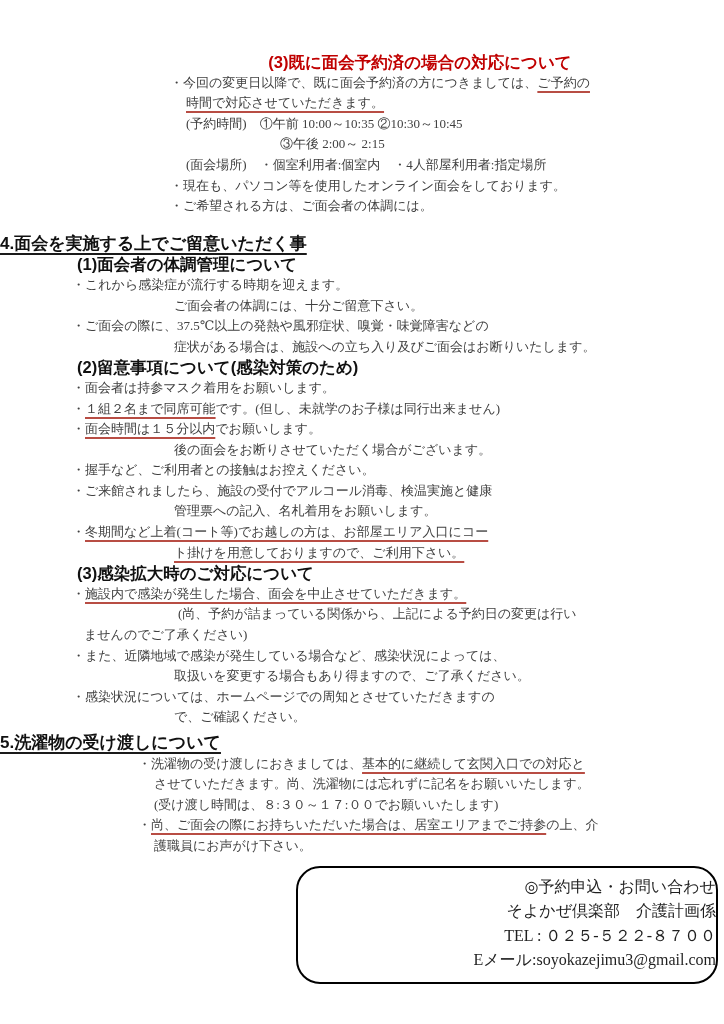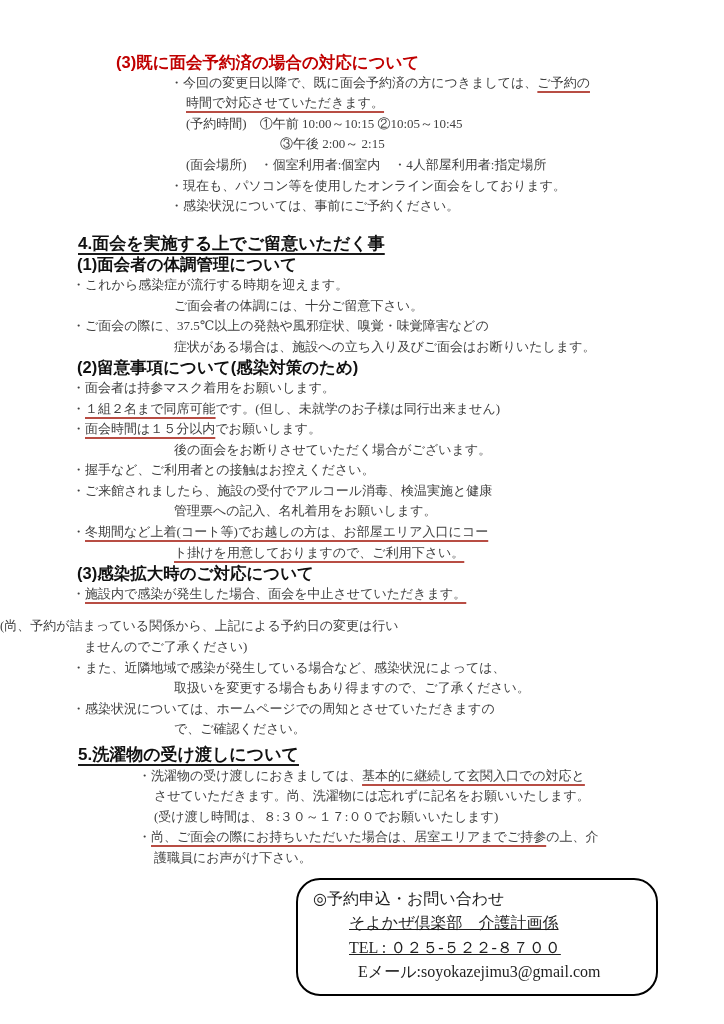--- a/index.html
+++ b/index.html
@@ -18,78 +18,79 @@
     font-size:13px;
     line-height:20.6px;
     height:20.6px;
     color:#404040;
   }
   
   .h0{font-family:"Liberation Sans","DejaVu Sans",sans-serif;font-weight:bold;font-size:17px;color:#111111;}
   .h{font-family:"Liberation Sans","DejaVu Sans",sans-serif;font-weight:bold;font-size:16.5px;color:#111111;}
   .hred{font-family:"Liberation Sans","DejaVu Sans",sans-serif;font-weight:bold;font-size:16.5px;color:#c00000;}
   
-  .lv-sec-num{padding-left:78px;}
-  .lv-sub-top{padding-left:116px;}
+  .lv-sec-num{}
+  .lv-sub-top{padding-left:116px;text-align:center;}
   .lv-sub{padding-left:77px;}
   .lv-bullet-top{padding-left:170px;}
   .lv-cont-top{padding-left:186px;}
   .lv-bullet{padding-left:72px;}
   .lv-cont{padding-left:174px;}
   .lv-time2{padding-left:280px;}
-  .lv-note{margin-top:12px;}
+  .lv-note{padding-left:178px;}
   .lv-note2{padding-left:84px;}
   .lv-bullet5{padding-left:138px;}
   .lv-cont5{padding-left:154px;}
   
   .ul-red{
     text-decoration-line:underline;
     text-decoration-color:#b84d44;
     text-decoration-thickness:1.5px;
     text-underline-offset:4px;
   }
   .ul-black{
     text-decoration-line:underline;
     text-decoration-color:#1a1a1a;
     text-decoration-thickness:1.8px;
     text-underline-offset:3.5px;
   }
   
   .contact-box{
     margin-top:9px;
     margin-left:296px;
-    width:362px;
+    width:422px;
     box-sizing:border-box;
     border:2.5px solid #000000;
     border-radius:24px;
     padding:7px 0 9px 0;
+    text-align:right;
   }
   .cl{
     white-space:pre;
     font-size:16px;
     line-height:24.5px;
     color:#1f1f1f;
   }
   .c-ind0{padding-left:15px;}
-  .c-ind1{padding-left:51px;text-decoration:underline;}
+  .c-ind1{padding-left:51px;}
   .c-ind2{padding-left:60px;}
 </style>
 </head>
 <body>
 
 <div class="page">
   <div>
       <div class="line lv-sub-top hred"><span>(3)既に面会予約済の場合の対応について</span></div>
       <div class="line lv-bullet-top"><span>・今回の変更日以降で、既に面会予約済の方につきましては、</span><span class="ul-red">ご予約の</span></div>
       <div class="line lv-cont-top"><span class="ul-red">時間で対応させていただきます。</span></div>
-      <div class="line lv-cont-top"><span>(予約時間)　①午前 10:00～10:15 ②10:05～10:45</span></div>
+      <div class="line lv-cont-top"><span>(予約時間)　①午前 10:00～10:35 ②10:30～10:45</span></div>
       <div class="line lv-time2"><span>③午後 2:00～ 2:15</span></div>
       <div class="line lv-cont-top"><span>(面会場所)　・個室利用者:個室内　・4人部屋利用者:指定場所</span></div>
       <div class="line lv-bullet-top"><span>・現在も、パソコン等を使用したオンライン面会をしております。</span></div>
-      <div class="line lv-bullet-top"><span>・感染状況については、事前にご予約ください。</span></div>
+      <div class="line lv-bullet-top"><span>・ご希望される方は、ご面会者の体調には。</span></div>
       <div class="line lv-sec-num h0" style="margin-top: 17px;"><span class="ul-black">4.面会を実施する上でご留意いただく事</span></div>
       <div class="line lv-sub h"><span>(1)面会者の体調管理について</span></div>
       <div class="line lv-bullet"><span>・これから感染症が流行する時期を迎えます。</span></div>
       <div class="line lv-cont"><span>ご面会者の体調には、十分ご留意下さい。</span></div>
       <div class="line lv-bullet"><span>・ご面会の際に、37.5℃以上の発熱や風邪症状、嗅覚・味覚障害などの</span></div>
       <div class="line lv-cont"><span>症状がある場合は、施設への立ち入り及びご面会はお断りいたします。</span></div>
       <div class="line lv-sub h"><span>(2)留意事項について(感染対策のため)</span></div>
       <div class="line lv-bullet"><span>・面会者は持参マスク着用をお願いします。</span></div>
       <div class="line lv-bullet"><span>・</span><span class="ul-red">１組２名まで同席可能</span><span>です。(但し、未就学のお子様は同行出来ません)</span></div>
       <div class="line lv-bullet"><span>・</span><span class="ul-red">面会時間は１５分以内</span><span>でお願いします。</span></div>

